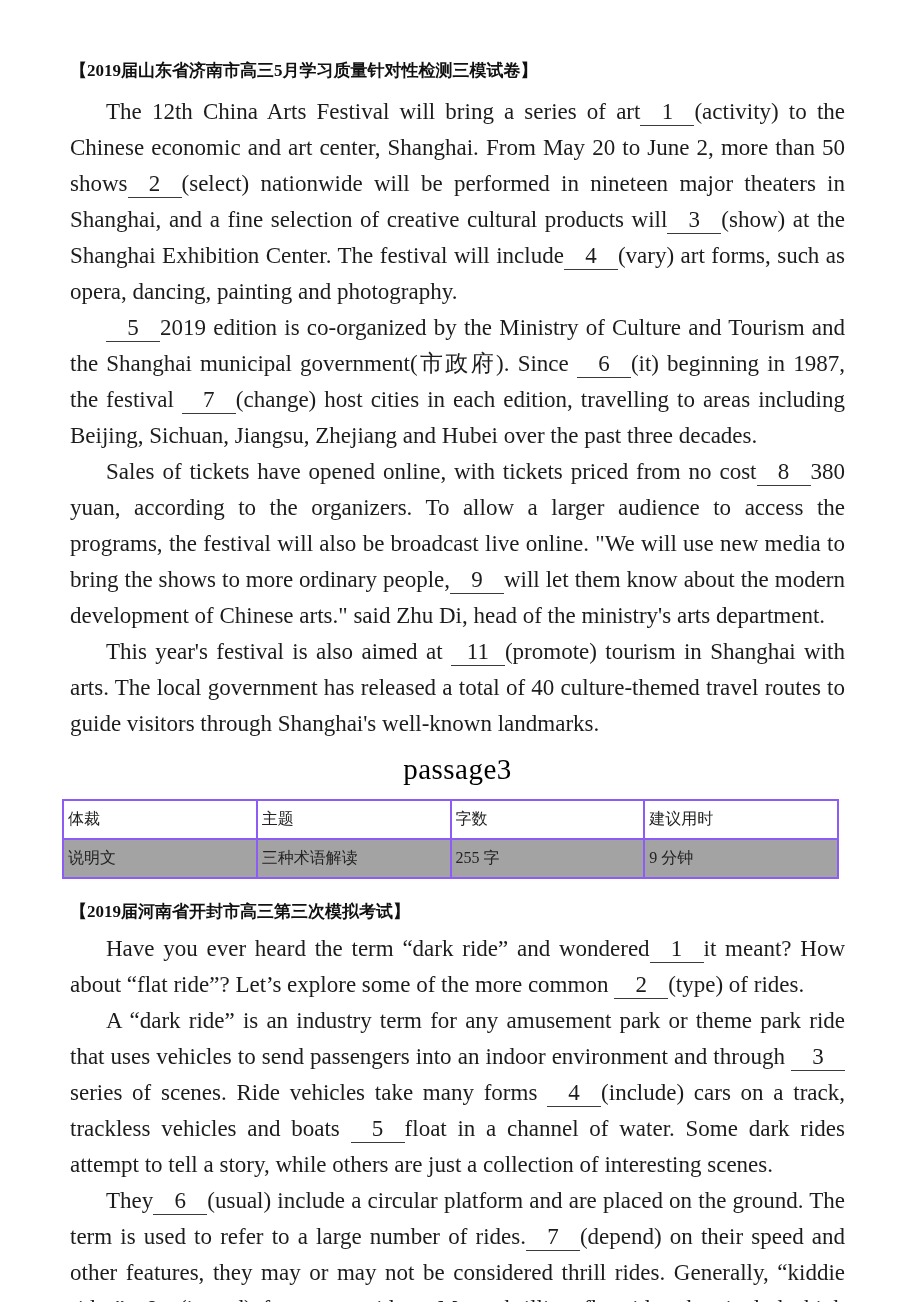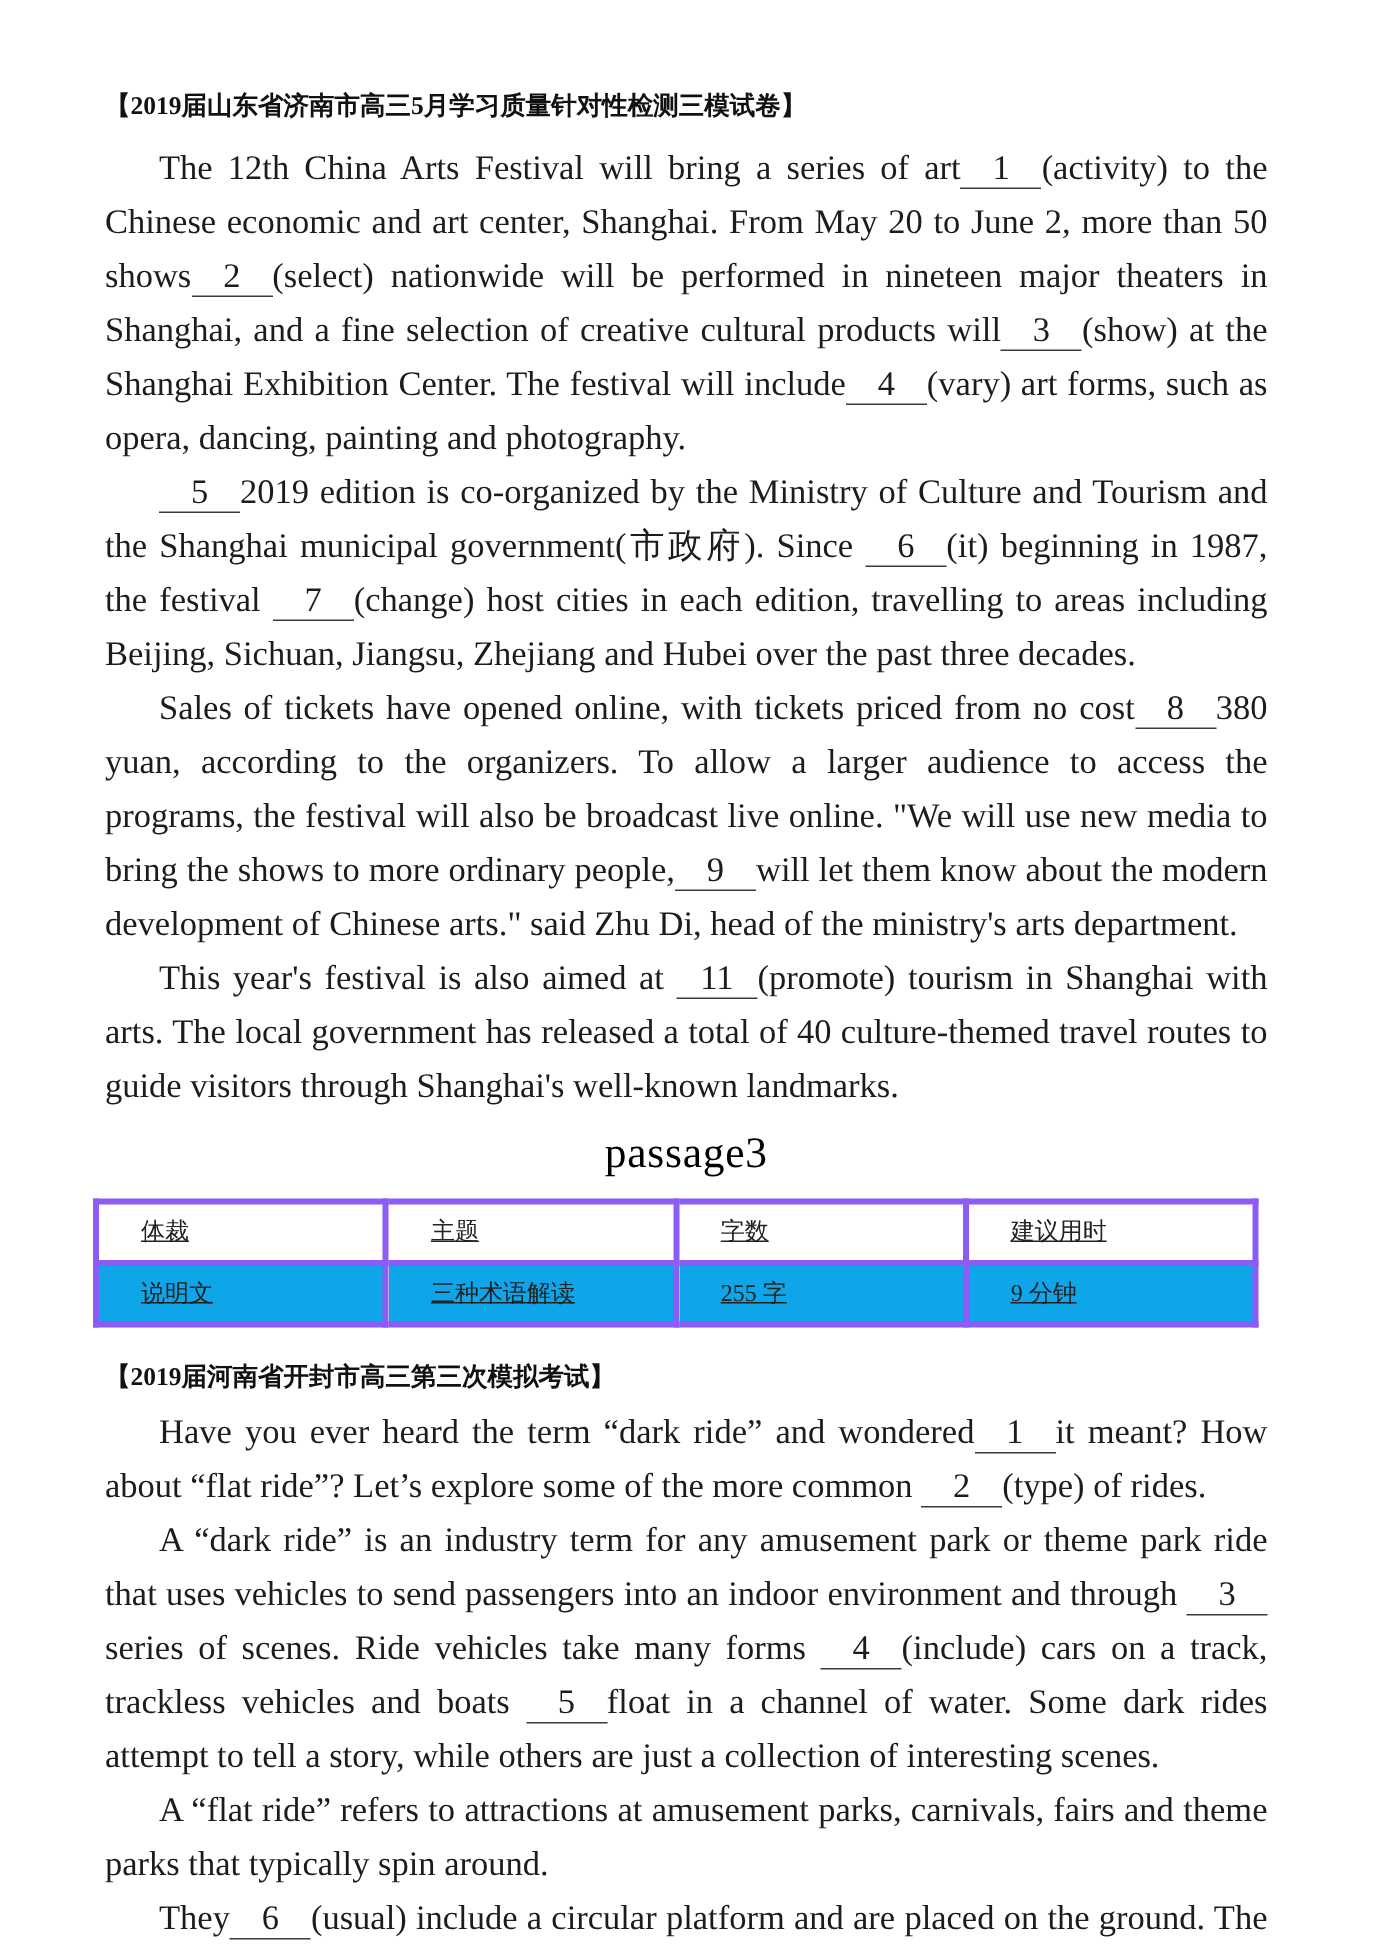--- a/index.html
+++ b/index.html
@@ -55,28 +55,27 @@
   table.info {
     margin-top: 9px;
     width: 777px;
     margin-left: -8px;
     border-collapse: collapse;
     table-layout: fixed;
     font-size: 16px;
     color: #222;
   }
   table.info td {
-    border: 4px solid #8b5cf6;
-    padding: 8px 28px;
+    border: 2px solid #8b5cf6;
+    padding: 8px 4px;
     height: 20px;
     white-space: nowrap;
     overflow: hidden;
-    text-decoration: underline;
   }
-  table.info tr.shaded td { background: #0ea5e9; }
+  table.info tr.shaded td { background: #a3a3a3; }
   .sec2-header { margin-top: 18px; }
   .body-block2 { margin-top: 4px; }
 </style>
 </head>
 <body>
 
 <div class="page">
 
   <h1 class="sec-header">【2019届山东省济南市高三5月学习质量针对性检测三模试卷】</h1>
 
@@ -104,18 +103,17 @@
         <td>9 分钟</td>
       </tr>
     </tbody>
   </table>
 
   <h1 class="sec-header sec2-header">【2019届河南省开封市高三第三次模拟考试】</h1>
 
   <div class="body-block2">
     <p class="para">Have you ever heard the term “dark ride” and wondered<span class="blank">1</span>it meant? How about “flat ride”? Let’s explore some of the more common <span class="blank">2</span>(type) of rides.</p>
     <p class="para">A “dark ride” is an industry term for any amusement park or theme park ride that uses vehicles to send passengers into an indoor environment and through <span class="blank">3</span>series of scenes. Ride vehicles take many forms <span class="blank">4</span>(include) cars on a track, trackless vehicles and boats <span class="blank">5</span>float in a channel of water. Some dark rides attempt to tell a story, while others are just a collection of interesting scenes.</p>
-    <p class="para">A “flat ride” refers to attractions at amusement parks, carnivals, fairs and theme parks that typically spin around.</p>
     <p class="para">They<span class="blank">6</span>(usual) include a circular platform and are placed on the ground. The term is used to refer to a large number of rides.<span class="blank">7</span>(depend) on their speed and other features, they may or may not be considered thrill rides. Generally, “kiddie rides”<span class="blank">8</span>(intend) for young riders. More thrilling flat rides that include high speeds in the amusement industry are called “spin-and-spew,” “spin-and-puke,” or “whirl-and hurl” rides.</p>
 
   </div>
 
 </div>
 
 </body></html>

